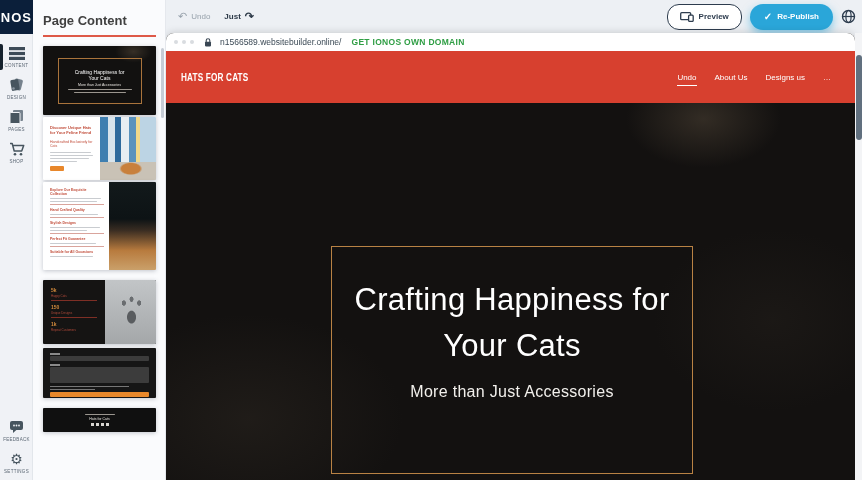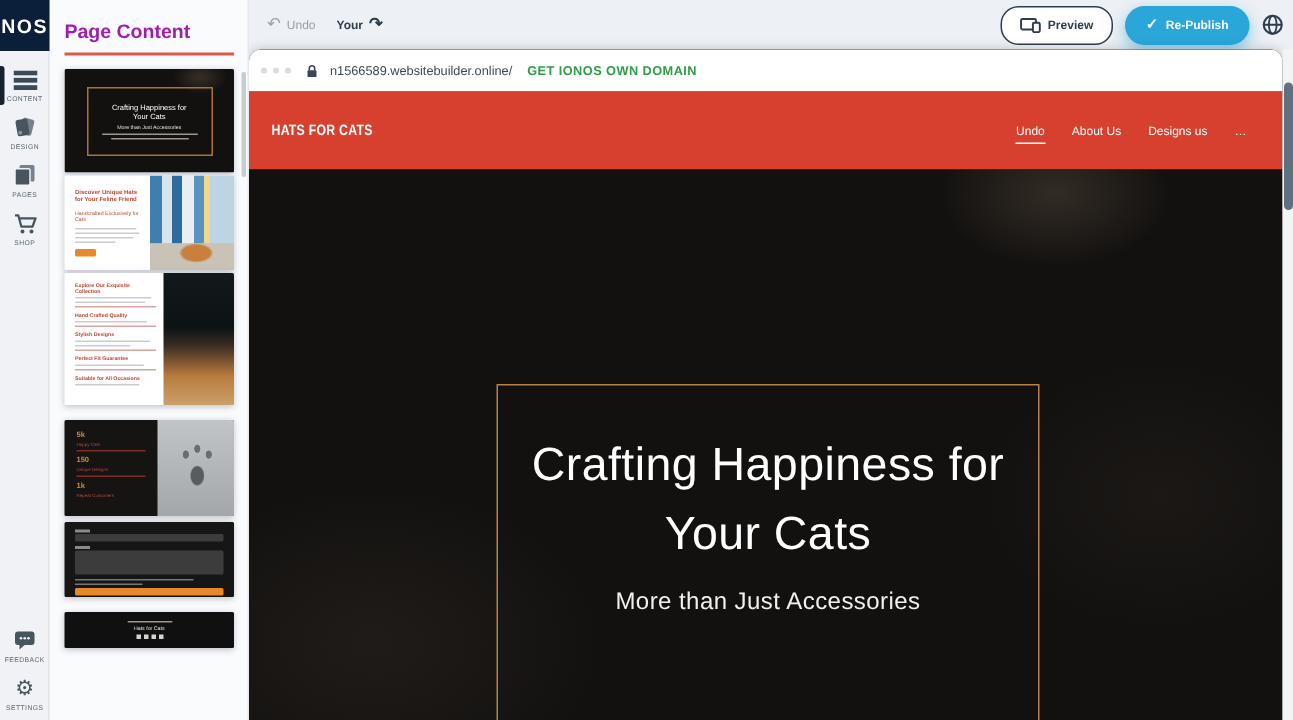--- a/index.html
+++ b/index.html
@@ -13,21 +13,21 @@
   .side-item { position:relative; width:33px; padding:6px 0 4px; display:flex; flex-direction:column; align-items:center; gap:3px; cursor:pointer; }
   .side-item .active-bar { position:absolute; left:0; top:4px; width:3px; height:26px; background:#16222e; border-radius:0 2px 2px 0; }
   .side-label { font-size:4.5px; letter-spacing:.3px; color:#5a6673; }
   .side-icon { width:17px; height:14px; display:flex; align-items:center; justify-content:center; }
   .side-nav { margin-top:6px; }
   .side-bottom { position:absolute; bottom:2px; left:0; width:33px; }
   .gear-glyph { font-family:"DejaVu Sans", sans-serif; font-size:14px; color:#47555f; line-height:1; }
 
   
   .panel { position:absolute; left:33px; top:0; width:133px; height:480px; background:#fafbfd; border-right:1px solid #e5e8ed; z-index:4; }
-  .panel-title { font-size:13px; font-weight:bold; color:#a21caf; margin:13px 0 0 10px; }
+  .panel-title { font-size:13px; font-weight:bold; color:#404040; margin:13px 0 0 10px; }
   .panel-rule { position:absolute; left:10px; top:35px; width:113px; height:2px; background:#de5948; }
   .thumbs { position:absolute; left:10px; top:46px; width:113px; }
   .thumb { position:absolute; left:0; width:113px; border-radius:1px; box-shadow:0 1px 4px rgba(30,40,60,.25); overflow:hidden; cursor:pointer; }
   .panel-scrollbar { position:absolute; right:1px; top:48px; width:3px; height:70px; background:#c6ccd5; border-radius:2px; }
 
   
   .t-hero { top:0; height:69px; background:
       radial-gradient(26px 16px at 80% 8%, rgba(70,60,48,.7), transparent 70%),
       #121110; display:flex; align-items:center; justify-content:center; }
   .t-hero-box { width:84px; height:46px; border:1px solid #a9743c; display:flex; flex-direction:column; align-items:center; justify-content:center; gap:2px; }
@@ -88,21 +88,21 @@
   .undo { margin-left:12px; color:#97a1ab; }
   .redo { margin-left:14px; color:#2e3b49; font-weight:bold; }
   .u-ico { font-size:11px; line-height:1; }
   .toolbar-right { margin-left:auto; display:flex; align-items:center; gap:8px; padding-right:6px; }
   .btn-preview { display:flex; align-items:center; gap:5px; height:22px; padding:12px 12px; background:#fff; border:1.5px solid #2d3c4e; border-radius:12px; font-size:8px; font-weight:bold; color:#2d3c4e; cursor:pointer; }
   .btn-republish { display:flex; align-items:center; gap:5px; height:26px; padding:0 14px; background:#2aa6d9; border:none; border-radius:14px; font-size:8px; font-weight:bold; color:#fff; box-shadow:0 4px 10px rgba(42,166,217,.55); cursor:pointer; }
   .check { font-size:10px; line-height:1; }
 
   
   .canvas { position:absolute; left:166px; top:33px; width:689px; height:447px; box-shadow:0 0 8px rgba(0,0,0,.18); border-radius:8px 8px 0 0; overflow:hidden; background:#131110; }
-  .chrome { height:28px; background:#fff; display:flex; align-items:center; padding:0 8px; gap:4px; }
+  .chrome { height:18px; background:#fff; display:flex; align-items:center; padding:0 8px; gap:4px; }
   .dots { display:flex; gap:4px; margin-right:6px; }
   .dots i { width:4px; height:4px; border-radius:50%; background:#d9dce0; display:block; }
   .lock { margin-right:4px; display:flex; }
   .url { font-size:8.5px; color:#3b4955; }
   .domain-cta { font-size:8.5px; font-weight:bold; color:#2f9e44; letter-spacing:.3px; margin-left:6px; cursor:pointer; }
   .site-header { height:52px; background:#d7402f; display:flex; align-items:center; padding:0 24px 0 15px; }
   .site-logo { color:#fff; font-weight:bold; font-size:10px; letter-spacing:.2px; transform:scaleX(.82); transform-origin:left; white-space:nowrap; }
   .site-nav { margin-left:auto; display:flex; align-items:center; gap:18px; }
   .nav-link { color:#fff; font-size:8px; cursor:pointer; position:relative; padding:4px 0; }
   .nav-link.active::after { content:""; position:absolute; left:0; right:0; bottom:0; height:1px; background:#fff; }
@@ -294,21 +294,21 @@
     </div>
     <div class="panel-scrollbar"></div>
   </section>
 
   <div class="toolbar">
     <div class="undo">
       <span class="u-ico">↶</span>
       <span>Undo</span>
     </div>
     <div class="redo">
-      <span>Your</span>
+      <span>Just</span>
       <span class="u-ico">↷</span>
     </div>
     <div class="toolbar-right">
       <button class="btn-preview">
         <span>
           <svg width="14" height="10" viewBox="0 0 14 10">
               <rect x="0.7" y="0.7" width="10" height="7" rx="1" fill="none" stroke="#2d3c4e" stroke-width="1.3"></rect>
               <rect x="8.6" y="3.2" width="4.6" height="6.2" rx="1" fill="#fff" stroke="#2d3c4e" stroke-width="1.3"></rect>
             </svg>
         </span>

